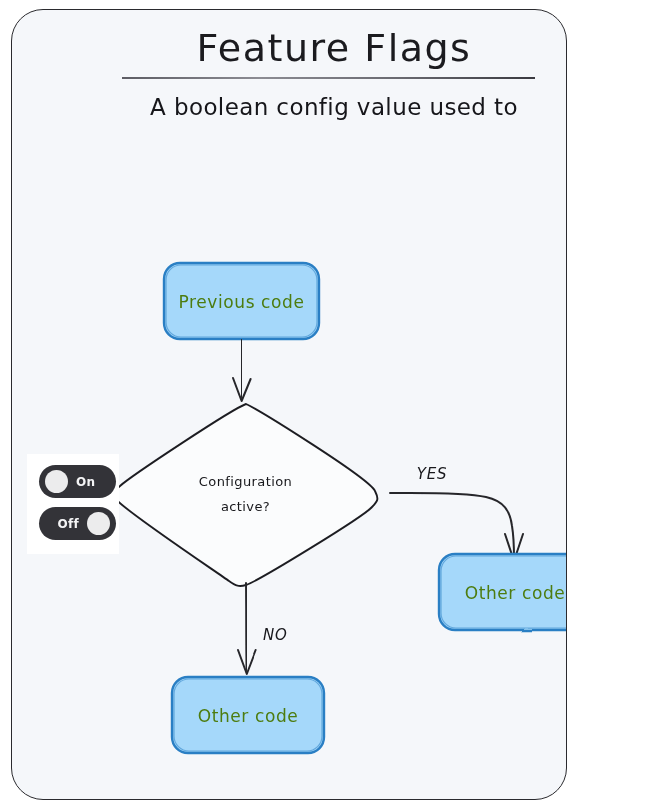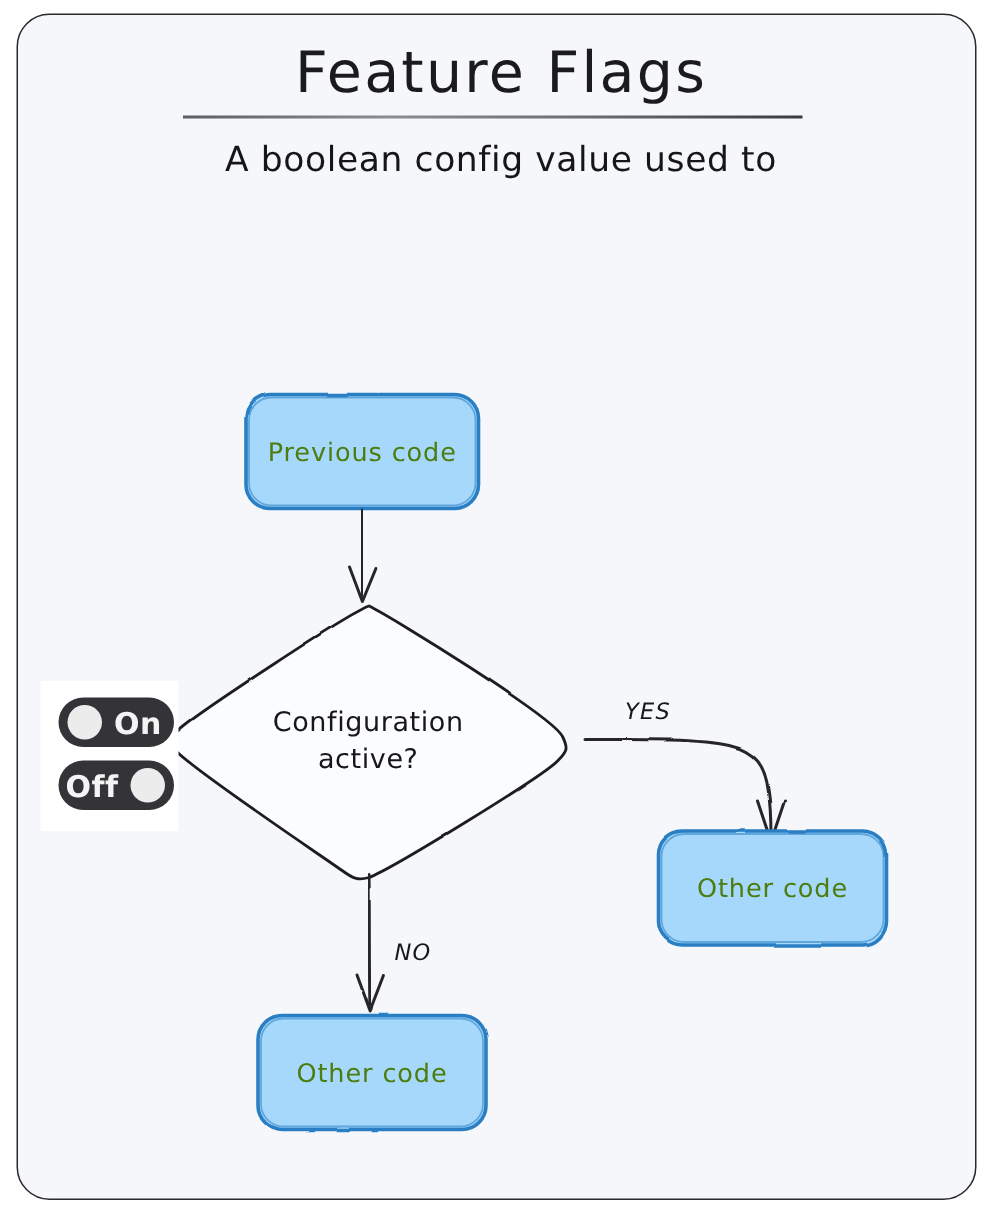--- a/index.html
+++ b/index.html
@@ -9,25 +9,25 @@
   }
   body {
     width: 668px;
     height: 810px;
     font-family: "DejaVu Sans", sans-serif;
   }
   #frame {
     position: absolute;
     left: 11px;
     top: 9px;
-    width: 640px;
+    width: 556px;
     height: 791px;
     background: #f5f7fa;
     border: 1.6px solid #2a2a2e;
-    border-radius: 22px;
+    border-radius: 32px;
     box-sizing: border-box;
     overflow: hidden;
   }
   
   #title {
     position: absolute;
     left: 0;
     top: 16px;
     width: 644px;
     text-align: center;
@@ -73,21 +73,21 @@
     text-align: center;
     pointer-events: none;
     font-family: "DejaVu Sans", sans-serif;
   }
   .box-label {
     font-size: 17px;
     color: #4d7c0f;
     letter-spacing: 0.6px;
   }
   .diamond-label {
-    font-size: 18px;
+    font-size: 13px;
     color: #17171b;
     letter-spacing: 0.4px;
     line-height: 25px;
   }
   .edge-label {
     font-size: 15px;
     font-style: italic;
     color: #18181c;
     letter-spacing: 0.8px;
   }
@@ -117,21 +117,21 @@
     width: 23px;
     height: 23px;
     border-radius: 50%;
     background: #ececed;
     flex: none;
   }
   #toggle-on  .knob { margin-left: 6px; }
   #toggle-off .knob { margin-right: 6px; }
   .toggle-text {
     color: #f4f4f5;
-    font-size: 20px;
+    font-size: 12px;
     font-weight: 600;
     letter-spacing: 0.3px;
   }
   #toggle-on  .toggle-text { margin-left: 8px;  margin-right: 12px; }
   #toggle-off .toggle-text { margin-left: 24px; margin-right: 8px; text-align: center; }
 </style>
 </head>
 <body>
 
 <div id="frame">

